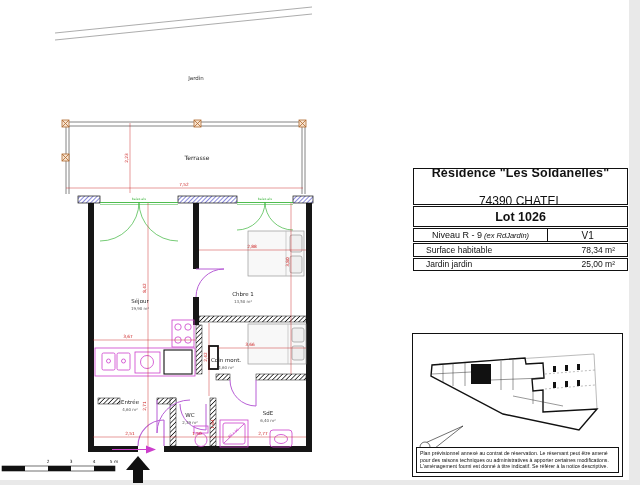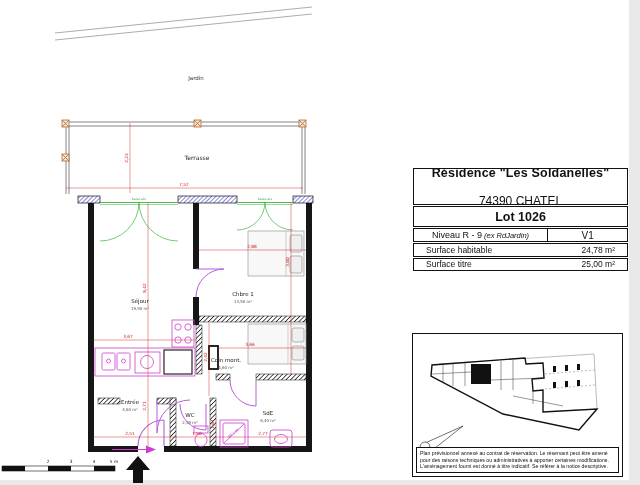--- a/index.html
+++ b/index.html
@@ -252,24 +252,24 @@
     </div>
     <div class="box row3">
       <div class="cell-l lvl">
         <span>Niveau R - 9</span>
         <span class="note">(ex RdJardin)</span>
       </div>
       <div class="cell-r ver">V1</div>
     </div>
     <div class="box srow">
       <span>Surface habitable</span>
-      <span>24,78 m²</span>
+      <span>78,34 m²</span>
     </div>
     <div class="box srow">
-      <span>Surface titre</span>
+      <span>Jardin jardin</span>
       <span>25,00 m²</span>
     </div>
   </div>
 
   <div class="sitebox">
     <svg width="209" height="142" viewBox="0 0 209 142">
       <path d="M 26 30 L 181 20 L 184 75 L 130 78" stroke="#777" stroke-width="0.5" fill="none"></path>
       <path d="M 18 42 L 19 31 L 112 24 L 113 30 L 130 29 L 131 44 L 119 45 L 120 57 L 130 56 L 130 78 L 184 75 L 166 96 L 90 80 Z" stroke="#111" stroke-width="1.4" fill="#fff"></path>
       <rect x="58" y="30" width="20" height="20" fill="#111"></rect>
       <g stroke="#333" stroke-width="0.5">

